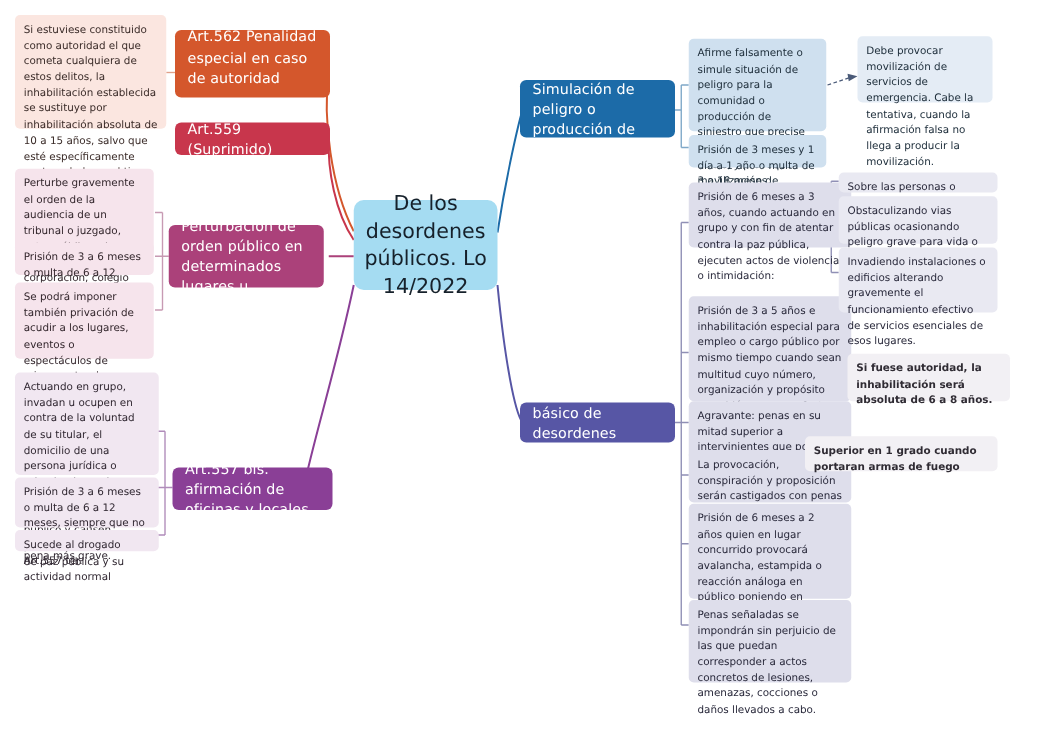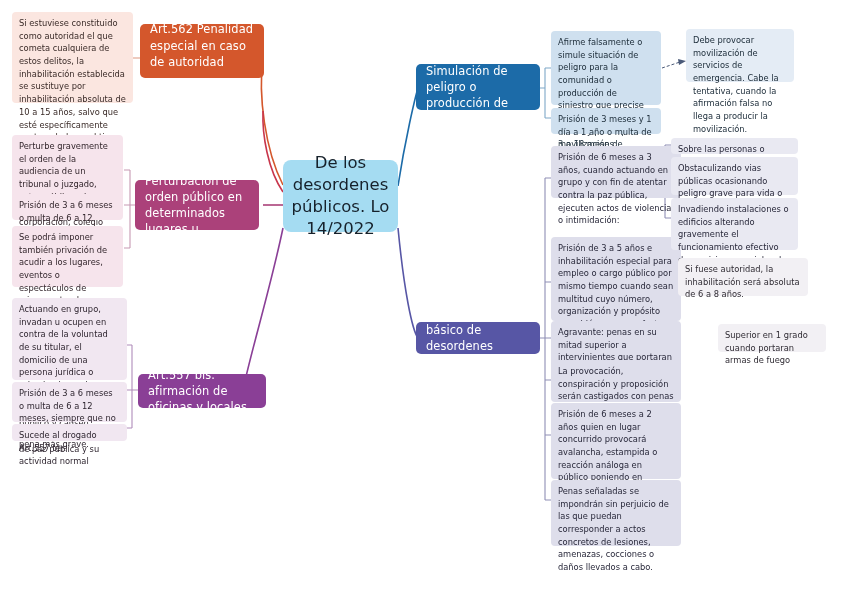--- a/index.html
+++ b/index.html
@@ -58,21 +58,22 @@
   }
   
   .leaf {
     font-size: 8.3px;
     line-height: 1.53;
     padding: 5px 7px;
     color: #2b2b33;
     border-radius: 4px;
   }
   .leaf.bold {
-    font-weight: normal;
+    font-weight: bold;
+    margin-top: 25px;
   }
   
   .leaf.peach  { background: #fbe6e0; color: #3a2b28; }
   .leaf.rose   { background: #f6e4ec; color: #33262c; }
   .leaf.mauve  { background: #f1e7f1; color: #2f2630; }
   .leaf.blue   { background: #cfe0ef; color: #20303d; }
   .leaf.bluel  { background: #e4ecf5; color: #20303d; }
   .leaf.indigo { background: #dedeeb; color: #28283a; }
   .leaf.indigol{ background: #e9e9f2; color: #28283a; }
   .leaf.grey2  { background: #f2f0f4; color: #2f2b33; }
@@ -130,20 +131,23 @@
     <span>De los desordenes públicos. Lo 14/2022</span>
   </div>
 
   <div class="node branch" style="left:140px; top:24px; width:124px; height:54px; background:#d4572c;align-items:flex-end;">
     <span>Art.562 Penalidad especial en caso de autoridad</span>
   </div>
   <div class="node leaf peach" style="left:12px; top:12px; width:121px; height:91px;">
     <span>Si estuviese constituido como autoridad el que cometa cualquiera de estos delitos, la inhabilitación establecida se sustituye por inhabilitación absoluta de 10 a 15 años, salvo que esté específicamente contemplado en el tipo penal.</span>
   </div>
 
+  <div class="node branch" style="left:140px; top:98px; width:124px; height:26px; background:#c8364c;">
+    <span>Art.559 (Suprimido)</span>
+  </div>
 
   <div class="node branch" style="left:135px; top:180px; width:124px; height:50px; background:#ab417a;">
     <span>Art.558. Perturbación de orden público en determinados lugares u ocasiones</span>
   </div>
   <div class="node leaf rose" style="left:12px; top:135px; width:111px; height:70px;">
     <span>Perturbe gravemente el orden de la audiencia de un tribunal o juzgado, actos públicos de cualquier autoridad o corporación, colegio electoral, oficina o establecimiento público.</span>
   </div>
   <div class="node leaf rose" style="left:12px; top:194px; width:111px; height:26px;">
     <span>Prisión de 3 a 6 meses o multa de 6 a 12 meses.</span>
   </div>
@@ -207,18 +211,18 @@
     <span>Obstaculizando vias públicas ocasionando peligro grave para vida o salud de personas.</span>
   </div>
   <div class="node leaf indigol" style="left:671px; top:198px; width:127px; height:52px;">
     <span>Invadiendo instalaciones o edificios alterando gravemente el funcionamiento efectivo de servicios esenciales de esos lugares.</span>
   </div>
 
   <div class="node leaf grey2 bold" style="left:678px; top:258px; width:130px; height:38px;">
     <span>Si fuese autoridad, la inhabilitación será absoluta de 6 a 8 años.</span>
   </div>
 
-  <div class="node leaf grey2 bold" style="left:718px; top:324px; width:108px; height:28px;">
+  <div class="node leaf grey2 bold" style="left:644px; top:324px; width:154px; height:28px;">
     <span>Superior en 1 grado cuando portaran armas de fuego</span>
   </div>
 
 
 </div>
 
 </body></html>

